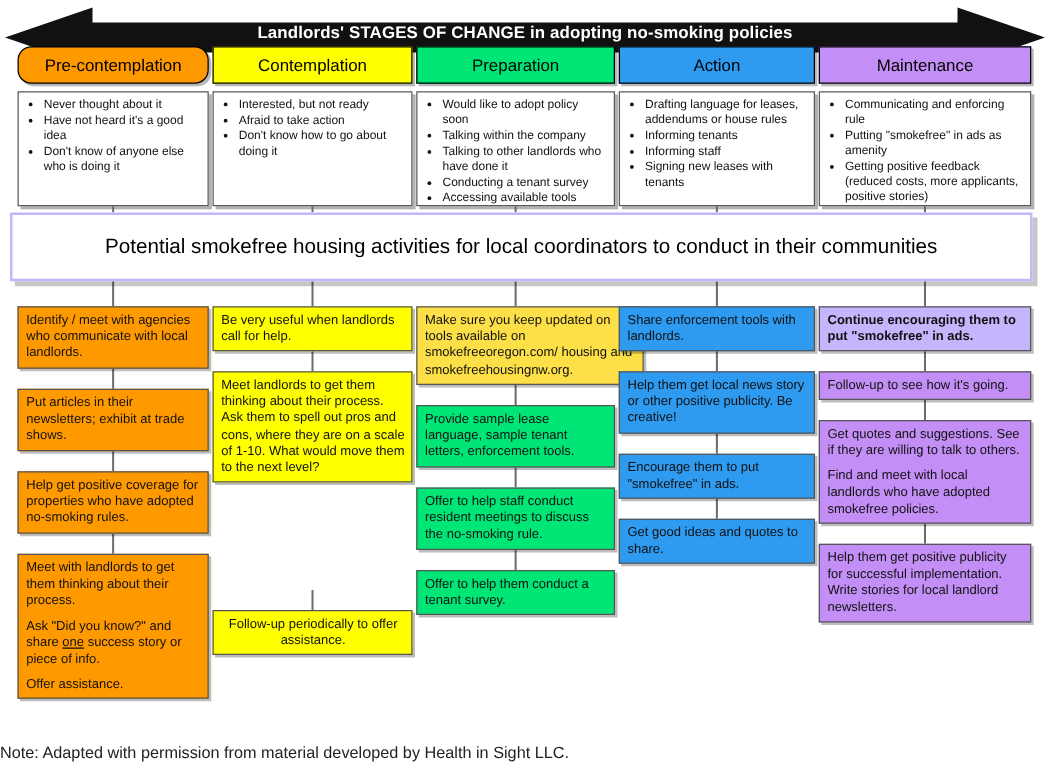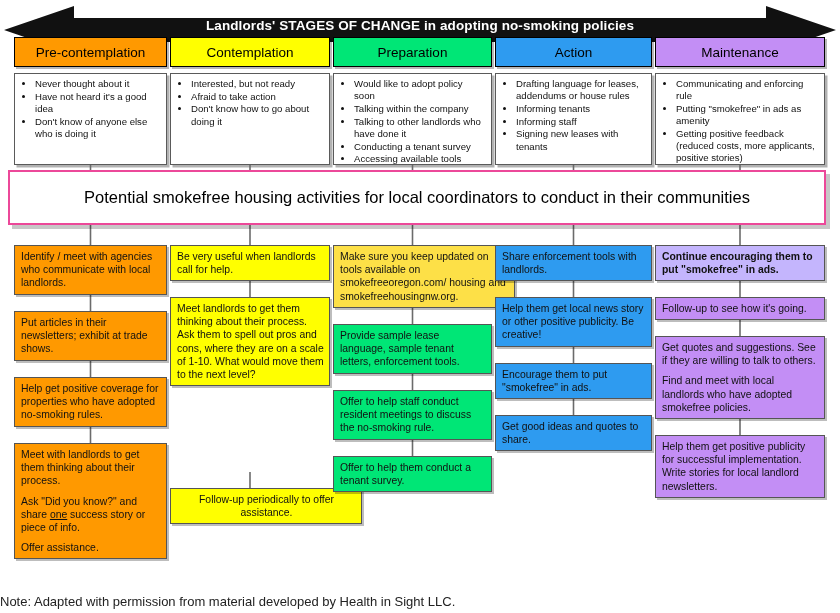--- a/index.html
+++ b/index.html
@@ -76,21 +76,21 @@
     color: #111;
     margin: 0 0 0.5px 0;
   }
 
   
   .mid-banner {
     position: absolute;
     left: 8px; top: 170px;
     width: 818px; height: 55px;
     background: #ffffff;
-    border: 2px solid #ec4899;
+    border: 2px solid #c4b5fd;
     display: flex;
     align-items: center;
     justify-content: center;
     box-shadow: 4px 4px 0 rgba(0,0,0,0.22);
   }
   .mid-banner span {
     font-size: 16.5px;
     color: #000;
   }
 
@@ -142,21 +142,21 @@
 <div id="root">
 
   <div class="arrow-banner">
     <svg width="840" height="56" viewBox="0 0 840 56">
       <polygon points="4,28 74,4 74,16 766,16 766,4 836,28 766,52 766,40 74,40 74,52" fill="#111111"></polygon>
     </svg>
     <div class="arrow-title">Landlords' STAGES OF CHANGE in adopting no-smoking policies</div>
   </div>
 
   <div class="stage-row" id="stage-row">
-      <div class="stage-cell" style="background: rgb(255, 153, 0); width: 153px;">
+      <div class="stage-cell" style="background: rgb(255, 153, 0); width: 153px; border-radius: 11px;">
         <span>Pre-contemplation</span>
       </div>
       <div class="stage-cell" style="background: rgb(255, 255, 0); width: 160px;">
         <span>Contemplation</span>
       </div>
       <div class="stage-cell" style="background: rgb(0, 230, 118); width: 159px;">
         <span>Preparation</span>
       </div>
       <div class="stage-cell" style="background: rgb(46, 155, 240); width: 157px;">
         <span>Action</span>
@@ -255,21 +255,21 @@
           <p>Offer assistance.</p>
         </div>
       </div>
       <div class="col" style="left: 170px; width: 160px;">
         <div class="act-box" style="background: rgb(255, 255, 0); width: 160px; top: 0px; left: 0px;">
           <p>Be very useful when landlords call for help.</p>
         </div>
         <div class="act-box" style="background: rgb(255, 255, 0); width: 160px; top: 52px; left: 0px;">
           <p>Meet landlords to get them thinking about their process. Ask them to spell out pros and cons, where they are on a scale of 1-10. What would move them to the next level?</p>
         </div>
-        <div class="act-box center" style="background: rgb(255, 255, 0); width: 192px; top: 243px; left: 0px;">
+        <div class="act-box center" style="background: rgb(255, 255, 0); width: 160px; top: 243px; left: 0px;">
           <p>Follow-up periodically to offer assistance.</p>
         </div>
       </div>
       <div class="col" style="left: 333px; width: 159px;">
         <div class="act-box" style="background: #fde047; width: 182px; top: 0px; left: 0px;">
           <p>Make sure you keep updated on tools available on smokefreeoregon.com/ housing and smokefreehousingnw.org.</p>
         </div>
         <div class="act-box" style="background: rgb(0, 230, 118); width: 159px; top: 79px; left: 0px;">
           <p>Provide sample lease language, sample tenant letters, enforcement tools.</p>
         </div>

